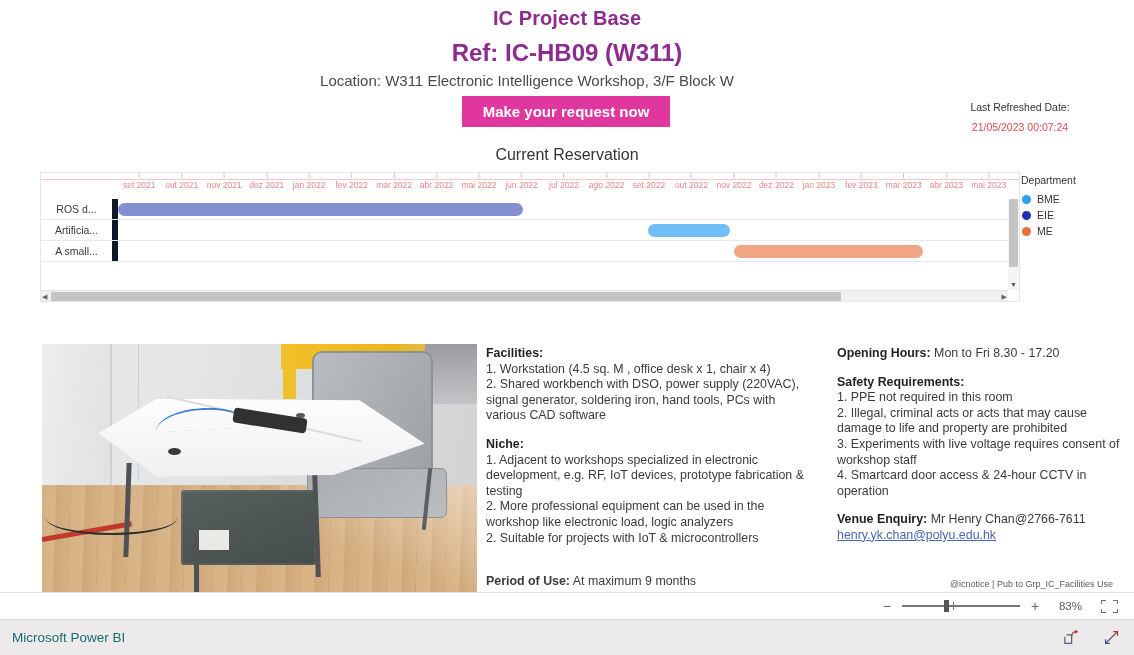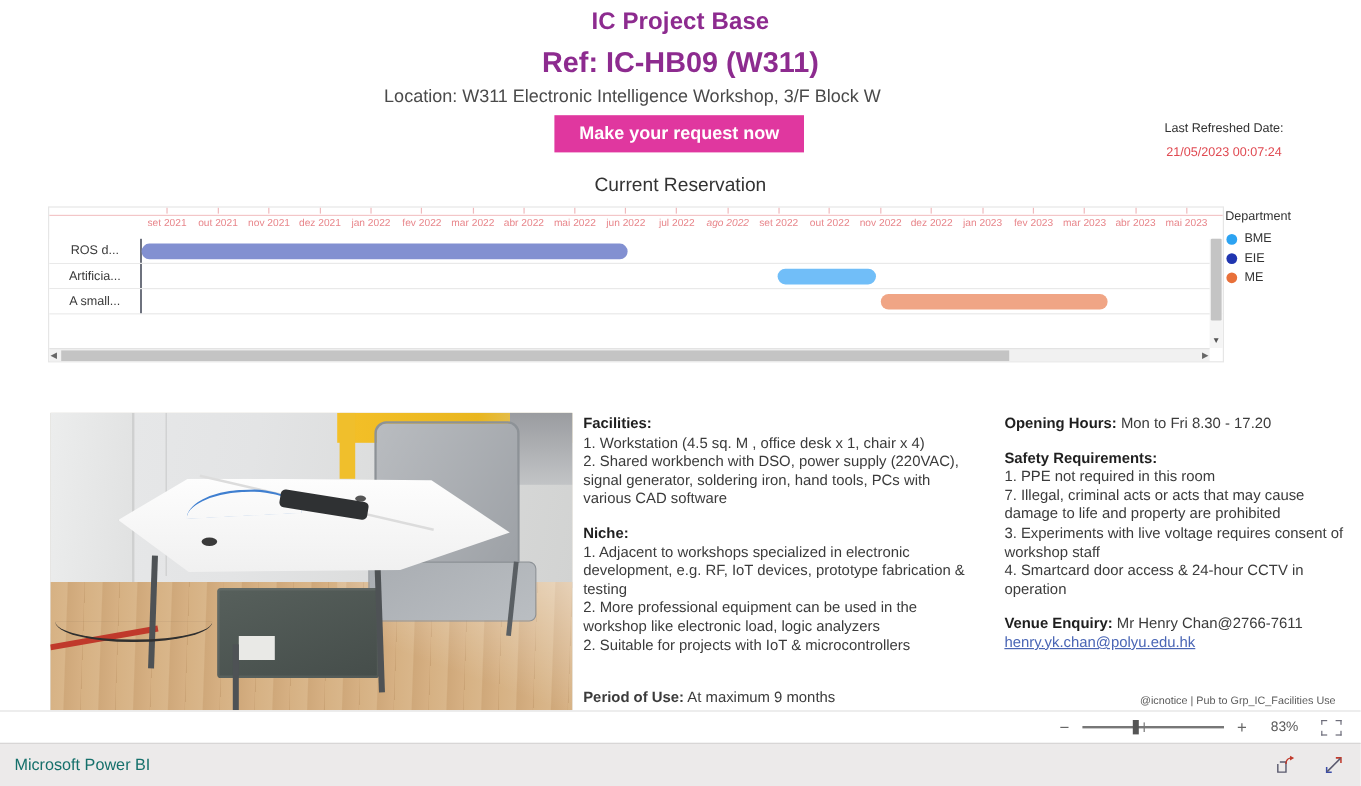--- a/index.html
+++ b/index.html
@@ -89,21 +89,21 @@
   .gantt-body {
     position: absolute; left: 0; top: 26px; right: 0; bottom: 0;
   }
   .g-row {
     position: relative; height: 21px;
     border-bottom: 1px solid #e9e9e9;
     display: flex; align-items: center;
   }
   .g-label {
     width: 77px; min-width: 77px; height: 100%;
-    border-right: 1px solid #0f172a;
+    border-right: 6px solid #0f172a;
     display: flex; align-items: center; justify-content: center;
     font-size: 10.5px; color: #3a3a3a;
     white-space: nowrap; overflow: hidden;
     background: #fff;
   }
   .g-track { position: relative; flex: 1; height: 100%; }
   .g-bar {
     position: absolute; top: 4px; height: 13px;
     border-radius: 7px;
   }
@@ -474,21 +474,21 @@
 
     <div class="col" id="col-right">
       <div class="blk">
         <b>Opening Hours:</b>
         <span>Mon to Fri 8.30 - 17.20</span>
       </div>
       <div class="blk">
         <b>Safety Requirements:</b>
         <div id="safety-lines">
             <div>1. PPE not required in this room</div>
-            <div>7. Illegal, criminal acts or acts that may cause damage to life and property are prohibited</div>
+            <div>2. Illegal, criminal acts or acts that may cause damage to life and property are prohibited</div>
             <div>3. Experiments with live voltage requires consent of workshop staff</div>
             <div>4. Smartcard door access &amp; 24-hour CCTV in operation</div>
           </div>
       </div>
       <div class="blk">
         <div>
           <b>Venue Enquiry:</b>
           <span>Mr Henry Chan@2766-7611</span>
         </div>
         <a class="mail-link">henry.yk.chan@polyu.edu.hk</a>

